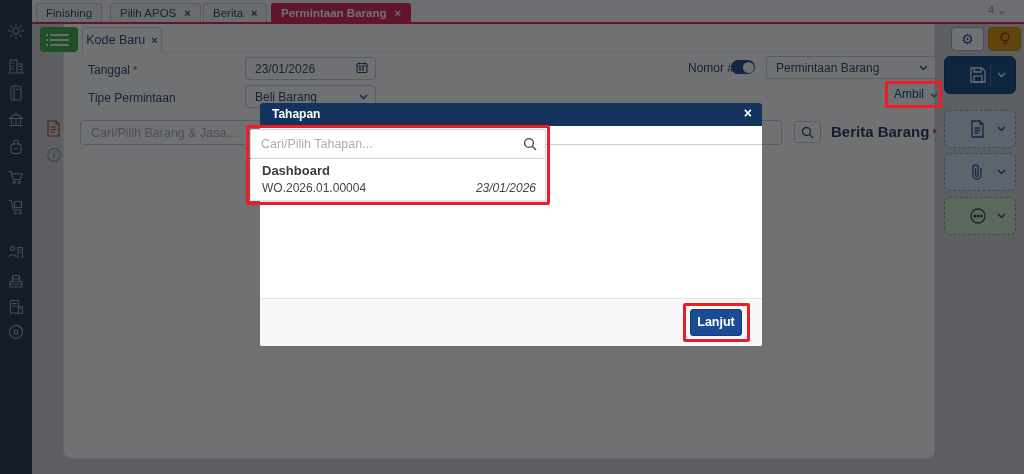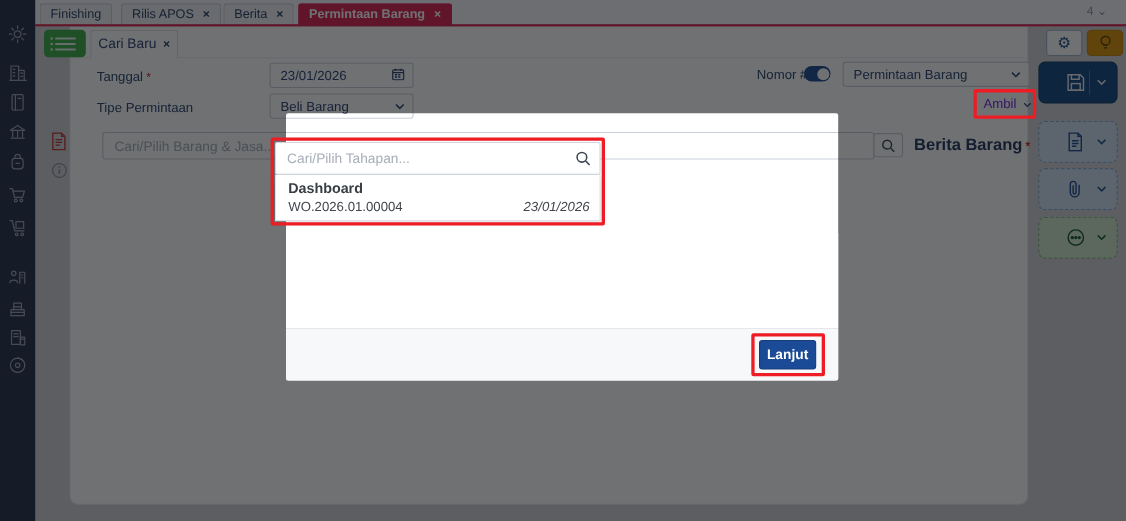--- a/index.html
+++ b/index.html
@@ -47,26 +47,26 @@
   .req { color:#c62828; margin-left:3px; font-size:11px; }
   .field { position:absolute; background:#fff; border:1px solid #c9cfd8; border-radius:3px; z-index:6;
            font-size:12px; color:#2c4770; }
   .field .val { position:absolute; left:9px; top:50%; transform:translateY(-50%); white-space:nowrap; }
   .field .ricon { position:absolute; right:7px; top:50%; transform:translateY(-50%); color:#2c4770; }
   .chev svg { width:9px; height:6px; display:block; }
 
   #toggle { left:731px; top:60px; width:24px; height:14px; background:#1f4e93; border-radius:8px; z-index:6; }
   #toggle .knob { position:absolute; right:1.5px; top:1.5px; width:11px; height:11px; background:#fff; border-radius:50%; }
 
-  #ambil { left:894px; top:87px; z-index:6; font-size:12px; color:#6d28d9; white-space:nowrap; }
+  #ambil { left:894px; top:87px; z-index:6; font-size:12px; color:#0c4a6e; white-space:nowrap; }
 
   
   #lefticon-doc  { left:46px; top:120px; z-index:6; }
   #lefticon-info { left:46px; top:147px; z-index:6; }
-  #searchbar { left:93px; top:120px; width:702px; height:25px; }
+  #searchbar { left:80px; top:120px; width:702px; height:25px; }
   #searchbar input { width:100%; height:100%; border:none; outline:none; background:transparent;
                      font-family:"Liberation Sans",sans-serif; font-size:12.5px; color:#2c4770; padding:0 28px 0 10px; }
   #searchbar input::placeholder { color:#a7aeb8; }
   #searchbtn { left:794px; top:121px; width:27px; height:22px; background:#fff; border:1px solid #c9cfd8;
                border-radius:3px; z-index:6; color:#3c4654; }
   #searchbtn svg { display:block; margin:4px auto; }
   #rincian-label { left:831px; top:123px; font-size:15px; font-weight:bold; color:#253a5e; z-index:6; white-space:nowrap; }
 
   
   #thead { left:85px; top:167px; width:670px; height:23px; background:#5b6b85; z-index:2; display:flex; }
@@ -202,21 +202,21 @@
       </svg>
     </div>
   </div>
 
 <div id="topstrip" class="abs"></div>
 <div id="tabredline" class="abs"></div>
 <div class="wintab" style="left:36px">
   <span>Finishing</span>
 </div>
 <div class="wintab" style="left:110px">
-  <span>Rilis APOS</span><span class="x">×</span>
+  <span>Pilih APOS</span><span class="x">×</span>
 </div>
 <div class="wintab" style="left:203px">
   <span>Berita</span><span class="x">×</span>
 </div>
 <div class="wintab active" style="left:271px">
   <span>Permintaan Barang</span><span class="x">×</span>
 </div>
 <div id="win-badge" class="abs">
   <span>4</span>
   <span>⌄</span>
@@ -225,21 +225,21 @@
 <div id="card" class="abs"></div>
 <div id="subtabline" class="abs"></div>
 
 <div id="greenbtn" class="abs">
   <span>
     <span class="ln" style="top:7px"></span><span class="ln" style="top:12px"></span><span class="ln" style="top:17px"></span>
     <span class="d" style="top:7px"></span><span class="d" style="top:12px"></span><span class="d" style="top:17px"></span>
   </span>
 </div>
 <div id="subtab" class="abs">
-  <span>Cari Baru</span><span class="x">×</span>
+  <span>Kode Baru</span><span class="x">×</span>
 </div>
 
 <div id="gearbtn" class="sqbtn"><span>⚙</span></div>
 <div id="bulbbtn" class="sqbtn">
   <svg viewBox="0 0 14 18" fill="none" stroke="#5c4300" stroke-width="1.2">
     <circle cx="7" cy="7" r="4"></circle>
       <path d="M5 11h4M5.5 13.5h3"></path>
   </svg>
 </div>
 
@@ -366,20 +366,24 @@
       <circle cx="5.8" cy="9" r="0.9" fill="#1c5c2a"></circle>
       <circle cx="9" cy="9" r="0.9" fill="#1c5c2a"></circle>
       <circle cx="12.2" cy="9" r="0.9" fill="#1c5c2a"></circle>
   </svg>
   <svg class="chevr" width="9" height="6" viewBox="0 0 9 6" fill="none" stroke="#1c5c2a" stroke-width="1.4">
       <path d="M1 1l3.5 3.5L8 1"></path>
     </svg>
 </div>
 
 <div id="modal" class="abs">
+  <div id="modal-header">
+    <span id="modal-title">Tahapan</span>
+    <span id="modal-close">×</span>
+  </div>
   <div id="modal-body"></div>
   <div id="modal-footer"></div>
   <div id="lanjut">Lanjut</div>
 </div>
 
 <div id="mod-search" class="abs">
   <input type="text" readonly="" placeholder="Cari/Pilih Tahapan..." style="">
   <span class="mag">
     <svg width="14" height="14" viewBox="0 0 14 14" fill="none" stroke="#3c4654" stroke-width="1.4">
       <circle cx="6" cy="6" r="4.4"></circle>

